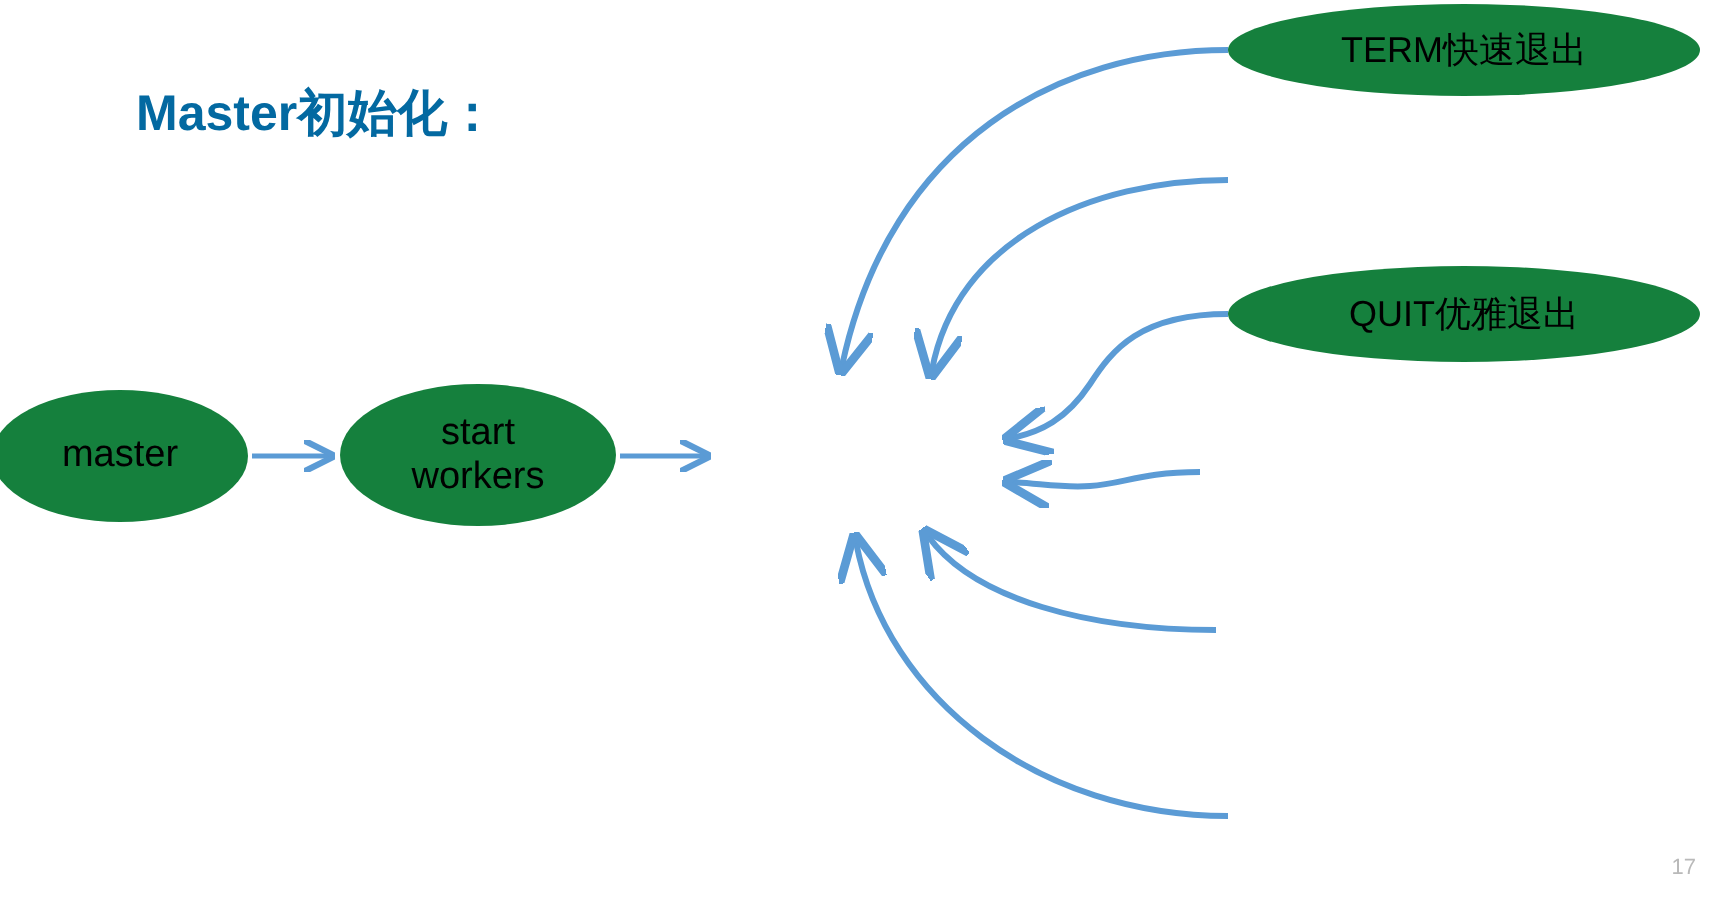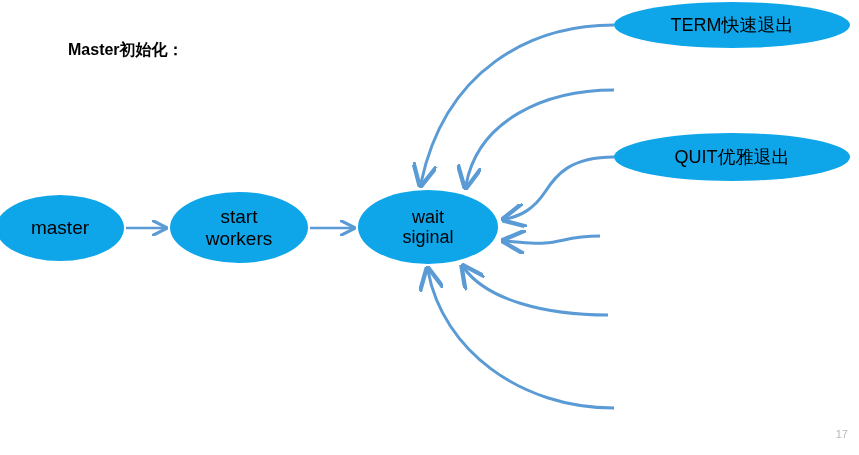--- a/index.html
+++ b/index.html
@@ -22,30 +22,30 @@
     left: 0;
     top: 0;
     width: 859px;
     height: 455px;
     pointer-events: none;
   }
   .slide-title {
     position: absolute;
     left: 68px;
     top: 40px;
-    font-size: 16px;
+    font-size: 25px;
     font-weight: bold;
-    color: #000000;
+    color: #0369a1;
     letter-spacing: 0px;
     white-space: nowrap;
   }
   .node {
     position: absolute;
     border-radius: 50%;
-    background: #0ea5e9;
+    background: #15803d;
     display: flex;
     align-items: center;
     justify-content: center;
     text-align: center;
     color: #000000;
     line-height: 1.12;
     box-sizing: border-box;
   }
   .node-label {
     display: block;
@@ -107,24 +107,20 @@
 
   <div class="node n-master">
     <span class="node-label">master</span>
   </div>
 
   <div class="node n-start">
     <span class="node-label">start
 workers</span>
   </div>
 
-  <div class="node n-wait">
-    <span class="node-label">wait
-siginal</span>
-  </div>
 
   <div class="node n-term">
     <span class="node-label">TERM快速退出</span>
   </div>
 
 
   <div class="node n-hup">
     <span class="node-label">QUIT优雅退出</span>
   </div>
 

